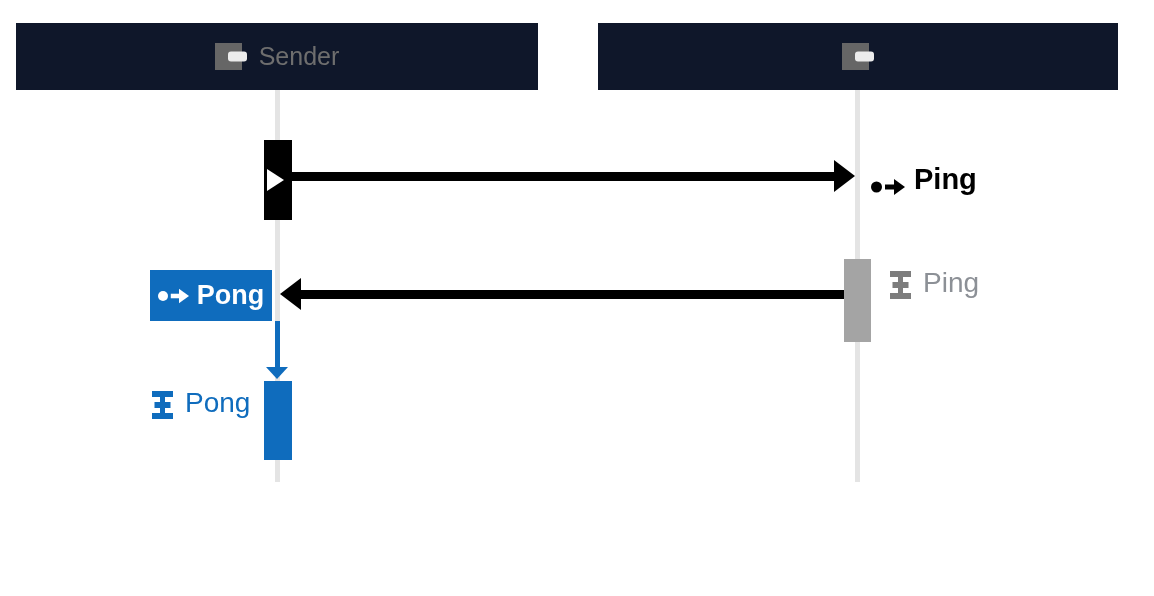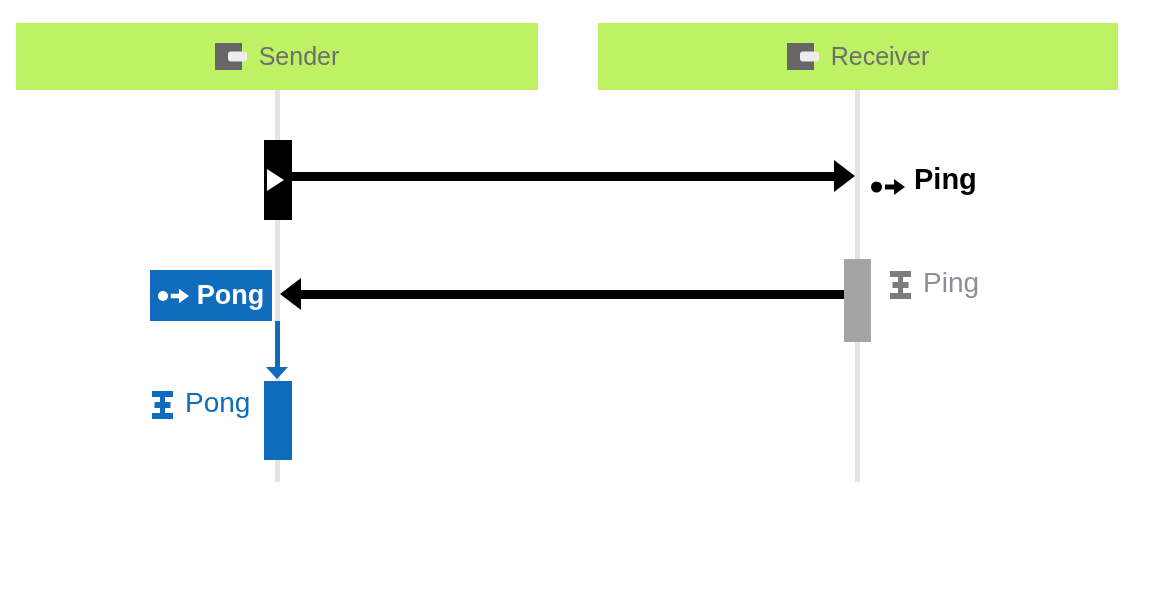--- a/index.html
+++ b/index.html
@@ -9,21 +9,21 @@
     height: 596px;
     background: #ffffff;
     font-family: "Liberation Sans", sans-serif;
     overflow: hidden;
   }
   
   .lane-header {
     position: absolute;
     top: 23px;
     height: 67px;
-    background: #bef264;
+    background: #0f172a;
     display: flex;
     align-items: center;
     justify-content: center;
     gap: 11px;
     color: #6e6e6e;
     font-size: 25px;
     font-weight: 400;
     cursor: default;
   }
   .lane-header.sender   { left: 16px;  width: 522px; }
@@ -136,21 +136,20 @@
     <span>Sender</span>
   </div>
 
   <div class="lane-header receiver">
     <span class="lane-icon">
       <svg width="33" height="27" viewBox="0 0 33 27">
         <rect x="0" y="0" width="27" height="27" fill="#666666"></rect>
         <rect x="13" y="8.5" width="19" height="10" rx="3" fill="#ececec"></rect>
       </svg>
     </span>
-    <span>Receiver</span>
   </div>
 
   <div class="lifeline sender"></div>
   <div class="lifeline receiver"></div>
 
   <div class="activation black">
     <div class="play-triangle"></div>
   </div>
   <div class="arrow-shaft shaft-ping"></div>
   <div class="arrow-head head-right"></div>

